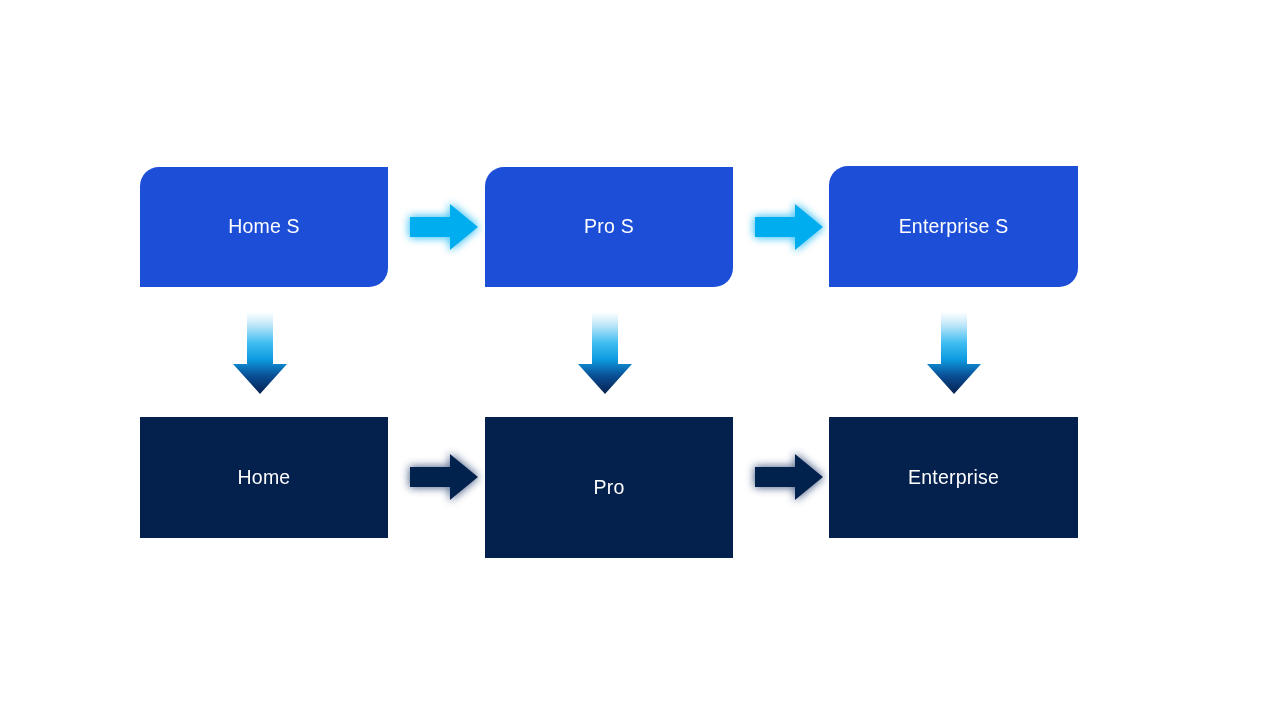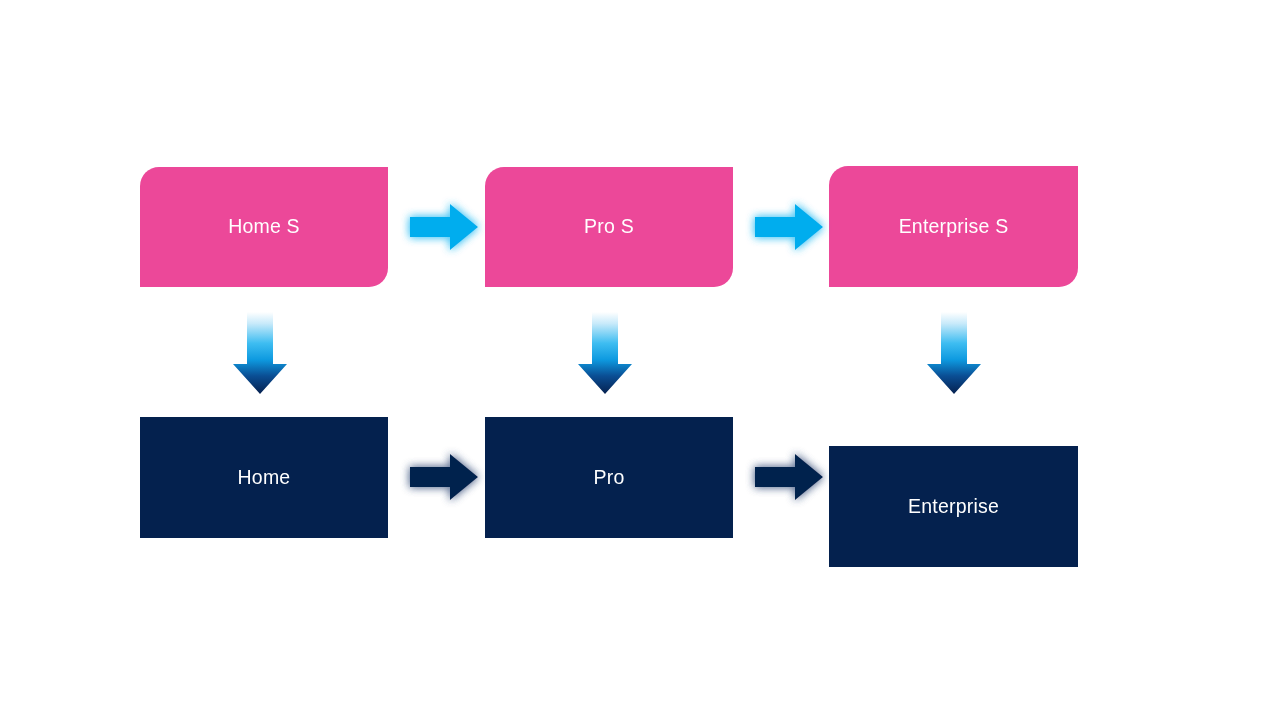--- a/index.html
+++ b/index.html
@@ -40,37 +40,37 @@
     user-select: none;
   }
 
   .node-box .node-label {
     display: block;
     padding: 0 14px;
   }
 
   
   .tier-s {
-    background: #ec4899;
+    background: #1d4ed8;
     border-radius: 19px 0 19px 0;
   }
 
   
   .tier-base {
     background: #04214E;
     border-radius: 0;
   }
 
   .box-home-s       { left: 140px; top: 167px; width: 248px; height: 120px; }
   .box-pro-s        { left: 485px; top: 167px; width: 248px; height: 120px; }
   .box-enterprise-s { left: 829px; top: 166px; width: 249px; height: 121px; }
 
   .box-home       { left: 140px; top: 417px; width: 248px; height: 121px; justify-content: center; }
-  .box-pro        { left: 485px; top: 417px; width: 248px; height: 121px; }
-  .box-enterprise { left: 829px; top: 417px; width: 249px; height: 121px; margin-top: 29px; }
+  .box-pro        { left: 485px; top: 417px; width: 248px; height: 141px; }
+  .box-enterprise { left: 829px; top: 417px; width: 249px; height: 121px; }
 
   
   .arrow-h {
     position: absolute;
     width: 86px;
     height: 62px;
   }
   .arrow-h svg { display: block; width: 100%; height: 100%; overflow: visible; }
 
   .arrow-h-top-1 { left: 400px; top: 196px; }

